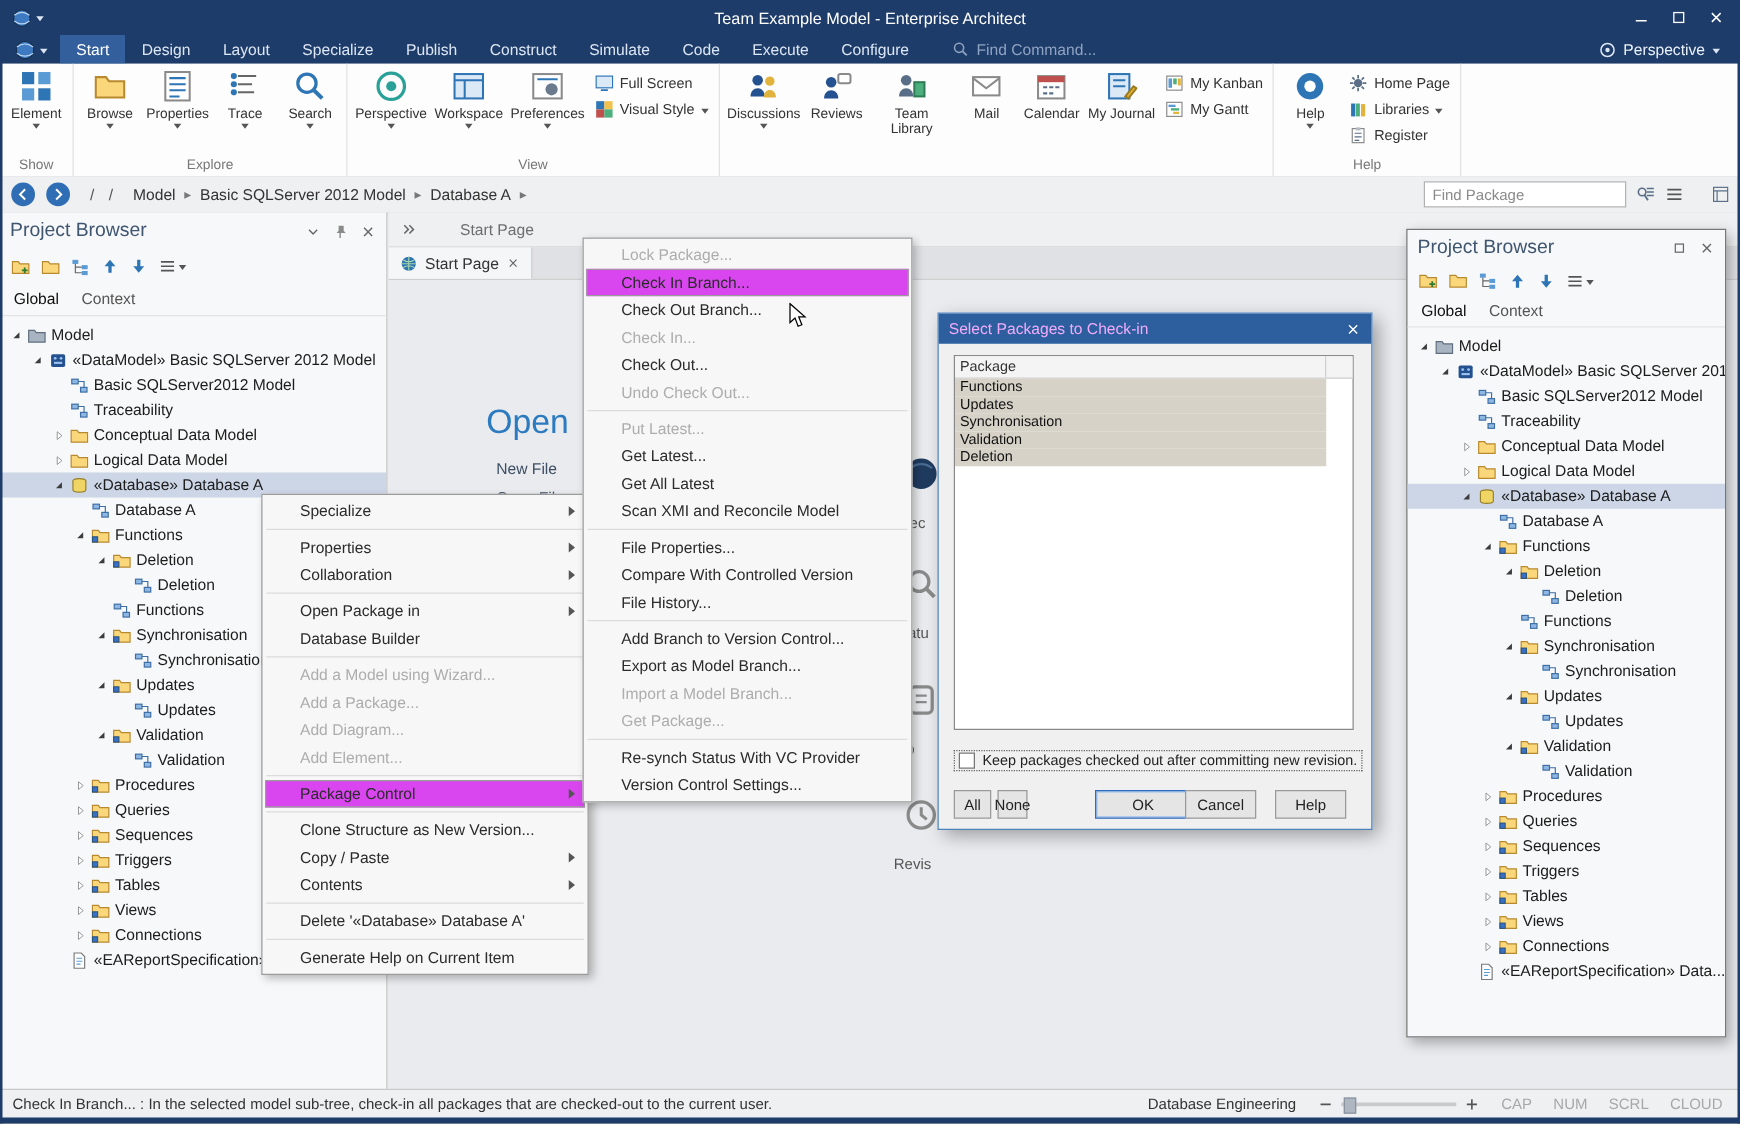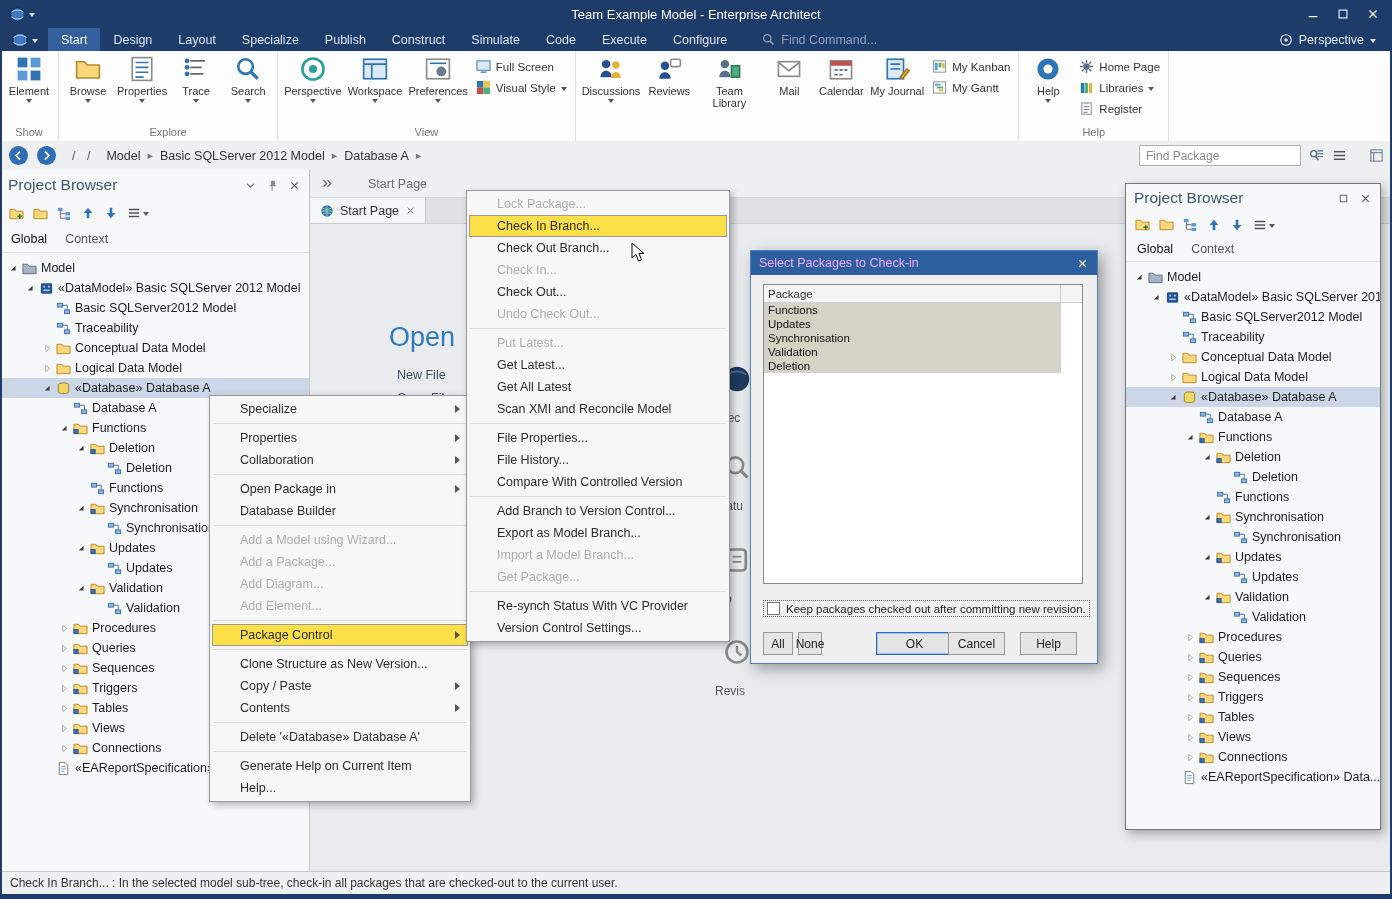--- a/index.html
+++ b/index.html
@@ -88,21 +88,21 @@
   .right-panel .panel-toolbar{height:25px;}
   .right-panel .panel-tabs{height:24px;}
   .right-panel .tree{top:77px;}
 
   
   .menu{position:absolute;background:#f7f7f7;border:1px solid #9b9b9b;box-shadow:3px 3px 7px rgba(0,0,0,.28);padding:2px;font-size:12.5px;color:#2b2b2b;}
   .menu1{left:209px;top:395px;width:256px;z-index:50;}
   .menu2{left:466px;top:190px;width:258px;z-index:55;}
   .mitem{height:22px;display:flex;align-items:center;padding:0 20px 0 28px;position:relative;white-space:nowrap;}
   .mitem.disabled{color:#adadad;}
-  .mitem.hl{background:#fde047;box-shadow:inset 0 0 0 1px #9a9a9a;}
+  .mitem.hl{background:#d946ef;box-shadow:inset 0 0 0 1px #9a9a9a;}
   .msep{height:1px;background:#dcdcdc;margin:3px 1px;}
   .submark{position:absolute;right:8px;top:7px;width:0;height:0;border-top:4px solid transparent;border-bottom:4px solid transparent;border-left:5px solid #555;}
 
   
   .dialog{position:absolute;left:750px;top:250px;width:348px;height:414px;background:#f0f0f0;border:1px solid #4f81bd;box-shadow:5px 5px 14px rgba(0,0,0,.35);z-index:60;box-sizing:border-box;}
   .dlg-title{height:24px;background:#2d5f9e;color:#f0abfc;display:flex;align-items:center;padding:0 8px;font-size:12.5px;}
   .dlg-close{margin-left:auto;}
   .dlg-list{position:absolute;left:12px;top:33px;width:320px;height:300px;background:#fff;border:1px solid #8a8a8a;box-sizing:border-box;}
   .dlg-list-header{height:17px;display:flex;border-bottom:1px solid #d0d0d0;background:#f4f4f4;font-size:11.5px;color:#333;}
   .dlg-col1{width:297px;border-right:1px solid #d0d0d0;display:flex;align-items:center;padding:0 4px;box-sizing:border-box;}
@@ -1441,23 +1441,20 @@
         <span class="submark"></span>
       </div>
       <div class="msep"></div>
       <div class="mitem">
         <span>Delete '«Database» Database A'</span>
       </div>
       <div class="msep"></div>
       <div class="mitem">
         <span>Generate Help on Current Item</span>
       </div>
-      <div class="mitem">
-        <span>Help...</span>
-      </div>
     </div>
   <div class="menu menu2" id="menu2">
       <div class="mitem disabled">
         <span>Lock Package...</span>
       </div>
       <div class="mitem hl">
         <span>Check In Branch...</span>
       </div>
       <div class="mitem">
         <span>Check Out Branch...</span>
@@ -1482,24 +1479,24 @@
         <span>Get All Latest</span>
       </div>
       <div class="mitem">
         <span>Scan XMI and Reconcile Model</span>
       </div>
       <div class="msep"></div>
       <div class="mitem">
         <span>File Properties...</span>
       </div>
       <div class="mitem">
+        <span>Compare With Controlled Version</span>
+      </div>
+      <div class="mitem">
         <span>File History...</span>
-      </div>
-      <div class="mitem">
-        <span>Compare With Controlled Version</span>
       </div>
       <div class="msep"></div>
       <div class="mitem">
         <span>Add Branch to Version Control...</span>
       </div>
       <div class="mitem">
         <span>Export as Model Branch...</span>
       </div>
       <div class="mitem disabled">
         <span>Import a Model Branch...</span>
@@ -1546,20 +1543,42 @@
         <div class="btn btn-all">All</div>
         <div class="btn btn-none">None</div>
         <div class="btn btn-ok">OK</div>
         <div class="btn btn-cancel">Cancel</div>
         <div class="btn btn-help">Help</div>
       </div>
   </div>
 
   <div class="statusbar">
     <span class="status-msg">Check In Branch... : In the selected model sub-tree, check-in all packages that are checked-out to the current user.</span>
+    <div class="status-right">
+      <span>Database Engineering</span>
+      <div class="zoom">
+        <span id="ic-minus">
+            <svg width="13" height="13" viewBox="0 0 16 16">
+              <path d="M3 8h10" stroke="#555" stroke-width="1.6"></path>
+            </svg>
+          </span>
+        <span class="zoom-track">
+            <span class="zoom-thumb"></span>
+          </span>
+        <span id="ic-plus">
+            <svg width="13" height="13" viewBox="0 0 16 16">
+              <path d="M3 8h10M8 3v10" stroke="#555" stroke-width="1.6"></path>
+            </svg>
+          </span>
+      </div>
+      <span class="indicator">CAP</span>
+      <span class="indicator">NUM</span>
+      <span class="indicator">SCRL</span>
+      <span class="indicator">CLOUD</span>
+    </div>
   </div>
   <div class="bottom-edge"></div>
   <div class="side-edge-l"></div>
   <div class="side-edge-r"></div>
 
   <svg class="cursor" width="16" height="22" viewBox="0 0 16 22">
     <path d="M1 1 L1 16 L5 12.5 L7.5 19 L10.5 17.8 L8 11.5 L13 11.5 Z" fill="#ffffff" stroke="#000000" stroke-width="1"></path>
   </svg>
 </div>
 

